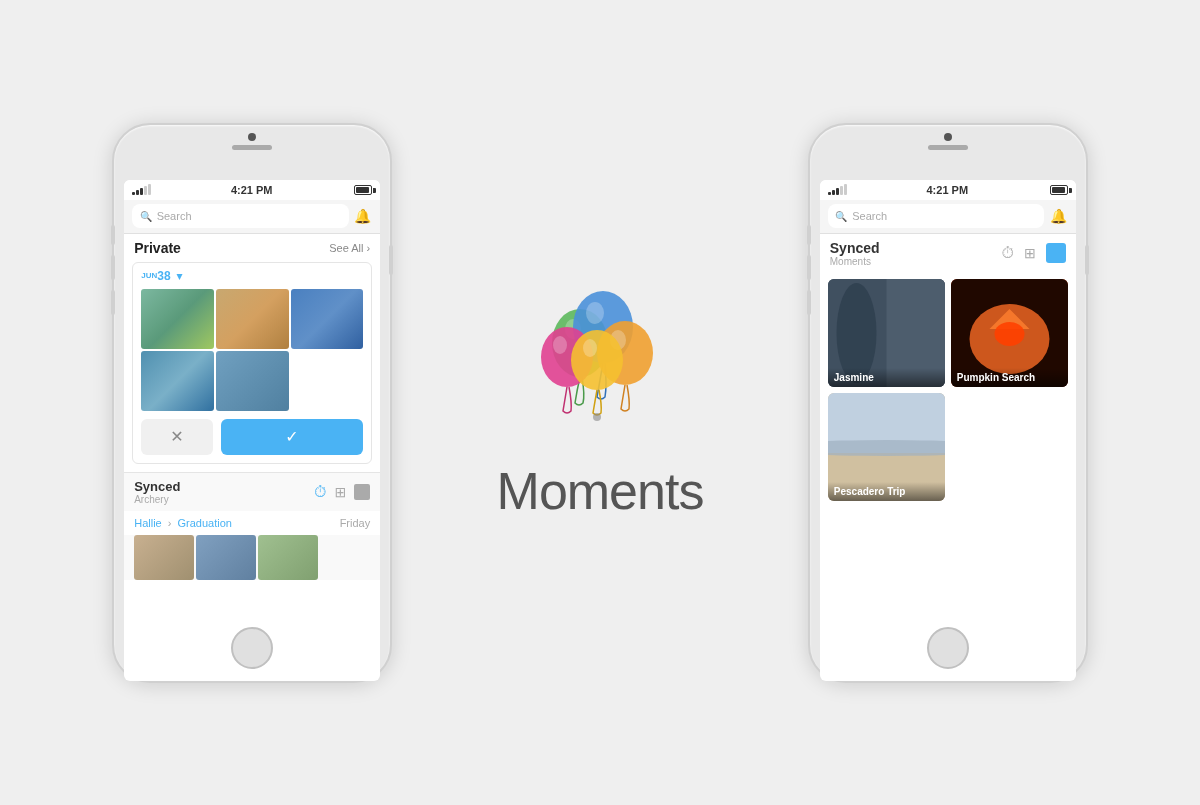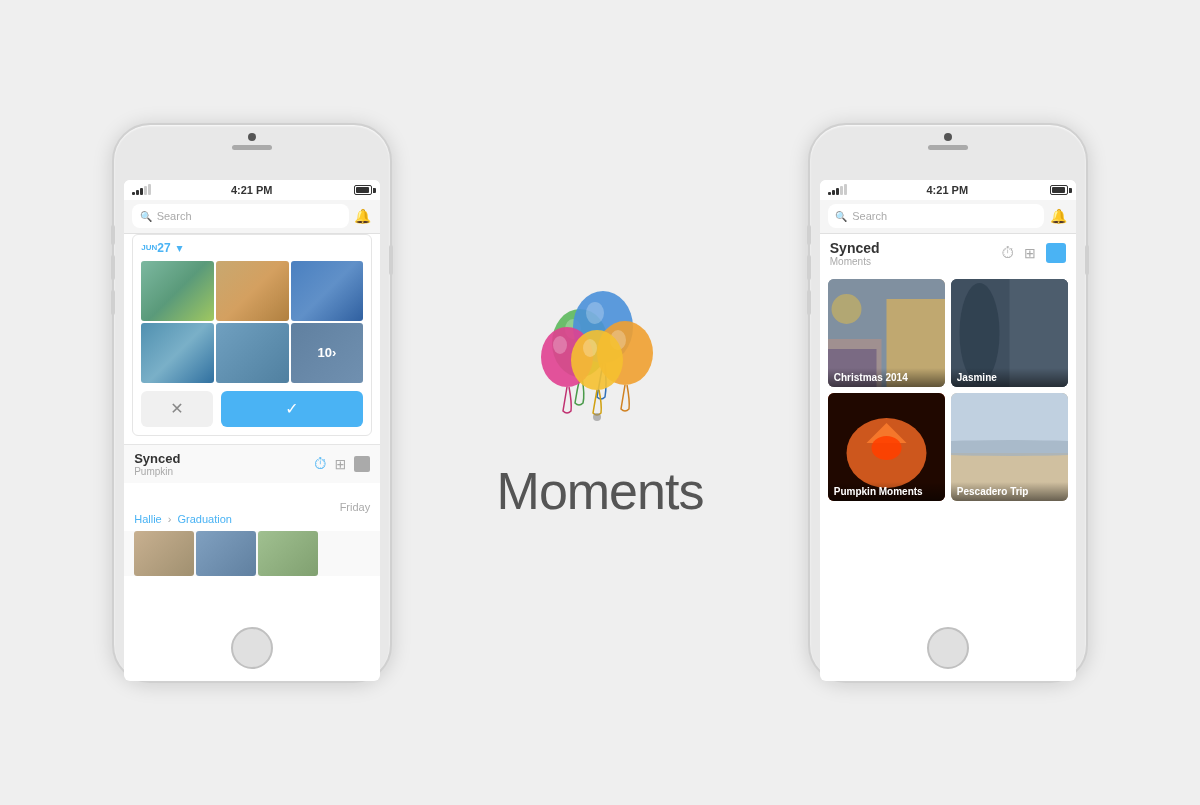--- a/index.html
+++ b/index.html
@@ -291,21 +291,21 @@
 
     
     .activity-row {
       background: white;
       padding: 6px 10px;
       display: flex;
       justify-content: space-between;
       align-items: center;
       font-size: 11px;
     }
-    .activity-names { color: #333; margin-top: 24px; }
+    .activity-names { color: #333; }
     .activity-names span { color: #4ab3f4; }
     .activity-names .arrow { color: #aaa; margin: 0 3px; }
     .activity-day { color: #aaa; }
 
     
     .activity-thumbs {
       display: flex;
       gap: 2px;
       padding: 0 10px;
     }
@@ -470,50 +470,53 @@
       </div>
 
       <div class="search-bar">
         <div class="search-input">
           <span class="search-icon-small">🔍</span>
           <span class="search-text">Search</span>
         </div>
         <span class="bell-icon">🔔</span>
       </div>
 
+      <div class="section-header">
+        <span class="section-title">Private</span>
+        <span class="see-all">See All ›</span>
+      </div>
 
       <div class="sync-card">
         <div class="sync-header">
           <div class="sync-date">
             <span class="sync-month">JUN</span>
-            <span class="sync-day">27</span>
+            <span class="sync-day">38</span>
           </div>
           <span class="sync-chevron">▾</span>
         </div>
 
         <div class="photo-grid">
           <div class="photo-cell photo-outdoor"></div>
           <div class="photo-cell photo-group"></div>
           <div class="photo-cell photo-water"></div>
           <div class="photo-cell photo-kayak"></div>
           <div class="photo-cell photo-water" style="background: linear-gradient(135deg,#70a0c0,#5080a0);"></div>
-          <div class="photo-cell photo-more">10›</div>
         </div>
 
         <div class="action-buttons">
           <div class="btn-cancel">✕</div>
           <div class="btn-confirm">✓</div>
         </div>
       </div>
 
       <div class="synced-section">
         <div class="synced-header">
           <div class="synced-title-block">
             <span class="synced-title">Synced</span>
-            <span class="synced-sub">Pumpkin</span>
+            <span class="synced-sub">Archery</span>
           </div>
           <div class="synced-icons">
             <span class="icon-clock">⏱</span>
             <span class="icon-grid">⊞</span>
             <div class="icon-square"></div>
           </div>
         </div>
 
         <div class="activity-row">
           <span class="activity-names">
@@ -615,47 +618,36 @@
         </div>
         <div class="right-icons">
           <span style="font-size:16px;color:#aaa;">⏱</span>
           <span style="font-size:14px;color:#aaa;">⊞</span>
           <div class="icon-blue-square"></div>
         </div>
       </div>
 
       <div class="grid-section">
         <div class="moments-grid">
-          <div class="moment-card m-christmas">
-            
-            <svg width="100%" height="100%" viewBox="0 0 120 108" preserveAspectRatio="xMidYMid slice">
-              <rect width="120" height="108" fill="#8090a0"></rect>
-              <rect x="0" y="60" width="55" height="48" fill="#a09090"></rect>
-              <rect x="60" y="20" width="60" height="88" fill="#c0a870"></rect>
-              <circle cx="20" cy="30" r="15" fill="#c8b060" opacity="0.7"></circle>
-              <rect x="0" y="70" width="50" height="38" fill="#706080" opacity="0.8"></rect>
-            </svg>
-            <div class="moment-label">Christmas 2014</div>
-          </div>
           <div class="moment-card m-archery">
             <svg width="100%" height="100%" viewBox="0 0 120 108" preserveAspectRatio="xMidYMid slice">
               <rect width="120" height="108" fill="#405060"></rect>
               <rect x="60" y="0" width="60" height="108" fill="#506070" opacity="0.8"></rect>
               <ellipse cx="30" cy="54" rx="20" ry="50" fill="#304050" opacity="0.9"></ellipse>
             </svg>
             <div class="moment-label">Jasmine</div>
           </div>
           <div class="moment-card m-pumpkin">
             <svg width="100%" height="100%" viewBox="0 0 120 108" preserveAspectRatio="xMidYMid slice">
               <rect width="120" height="108" fill="#200800"></rect>
               <ellipse cx="60" cy="60" rx="40" ry="35" fill="#e06020" opacity="0.9"></ellipse>
               <polygon points="40,50 60,30 80,50" fill="#ff8030" opacity="0.8"></polygon>
               <ellipse cx="60" cy="55" rx="15" ry="12" fill="#ff4000" opacity="0.9"></ellipse>
             </svg>
-            <div class="moment-label">Pumpkin Moments</div>
+            <div class="moment-label">Pumpkin Search</div>
           </div>
           <div class="moment-card m-pescadero">
             <svg width="100%" height="100%" viewBox="0 0 120 108" preserveAspectRatio="xMidYMid slice">
               <rect width="120" height="60" fill="#c0d0e0"></rect>
               <rect x="0" y="60" width="120" height="48" fill="#d0c0a0"></rect>
               <ellipse cx="60" cy="55" rx="120" ry="8" fill="#a0b0c0" opacity="0.7"></ellipse>
             </svg>
             <div class="moment-label">Pescadero Trip</div>
           </div>
         </div>

